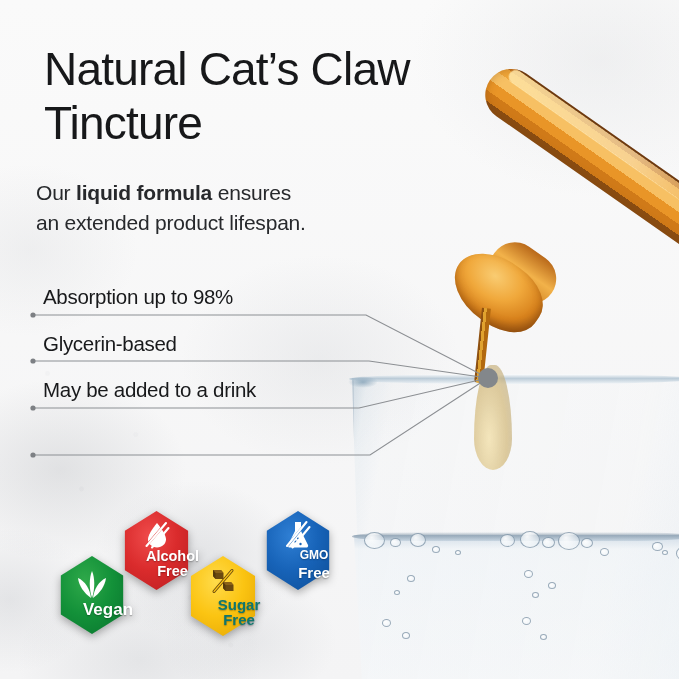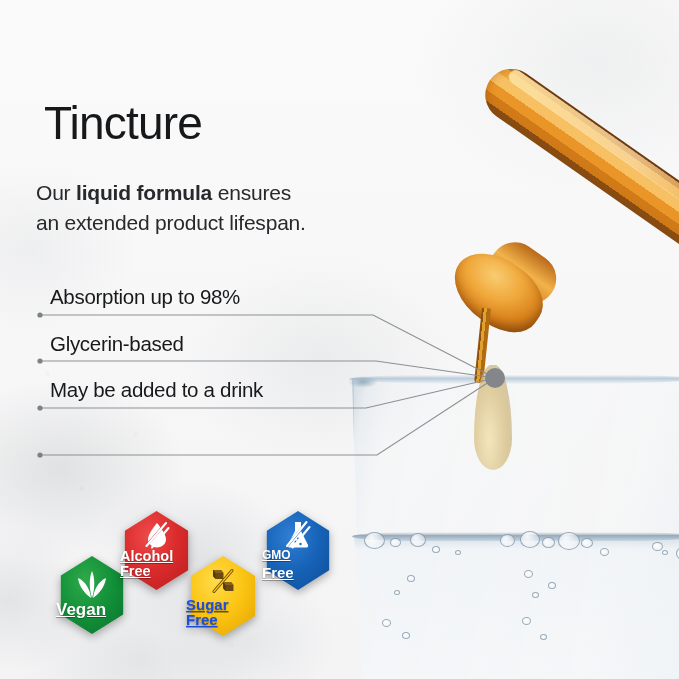--- a/index.html
+++ b/index.html
@@ -123,50 +123,49 @@
     font-size:46px; line-height:54px; font-weight:400;
     letter-spacing:-.8px; color:#17181a;
   }
   .subtitle {
     position:absolute; left:36px; top:178px; width:400px;
     font-size:21px; line-height:30px; color:#27292c; letter-spacing:-.2px;
   }
   .subtitle b { font-weight:700; }
 
   
-  .features { position:absolute; left:10px; top:0; width:609px; height:679px; }
+  .features { position:absolute; left:3px; top:0; width:609px; height:679px; }
   .feat { position:absolute; left:40px; font-size:20.5px; color:#18191b; letter-spacing:-.3px; white-space:nowrap; }
   .f0 { top:285px; } .f1 { top:332px; } .f2 { top:378px; } .f3 { top:425px; }
   .leaders { position:absolute; inset:0; pointer-events:none; }
 
   
   .badges { position:absolute; left:0; top:0; width:360px; height:679px; }
   .badge { position:absolute; }
   .hex {
     position:absolute; inset:0;
     clip-path:polygon(50% 0%, 93.3% 25%, 93.3% 75%, 50% 100%, 6.7% 75%, 6.7% 25%);
   }
   .hex-shadow { filter:drop-shadow(0 3px 4px rgba(0,0,0,.32)); }
   .badge-label {
-    position:absolute; left:0; width:100%; 
+    position:absolute; left:16px; width:100%; text-align:center;
     color:#fff; font-weight:700; line-height:1.04;
     text-shadow:0 1px 1.5px rgba(0,0,0,.30);
-    text-decoration:underline;
   }
   .badge-ico { position:absolute; left:0; width:100%; text-align:center; }
 
   .b-vegan { left:56px; top:556px; width:72px; height:78px; }
   .b-vegan .hex { background:radial-gradient(ellipse at 40% 32%, #2fa94a 0%, #139139 45%, #07702c 100%); }
   .b-alcohol { left:120px; top:511px; width:73px; height:79px; }
   .b-alcohol .hex { background:radial-gradient(ellipse at 40% 32%, #ef4b4b 0%, #da2b2c 45%, #b51c1f 100%); }
   .b-sugar { left:186px; top:556px; width:74px; height:80px; }
   .b-sugar .hex { background:radial-gradient(ellipse at 40% 32%, #ffdb4a 0%, #fbc412 45%, #e09f00 100%); }
   .b-gmo { left:262px; top:511px; width:72px; height:79px; }
   .b-gmo .hex { background:radial-gradient(ellipse at 40% 32%, #2f7fd4 0%, #1763b8 45%, #0c4b93 100%); }
-  .b-sugar .badge-label { color:#1d4ed8; }
+  .b-sugar .badge-label { color:#0f766e; }
 </style>
 </head>
 <body>
 
 <div id="stage">
 
   <div class="texture"></div>
   <div class="grain"></div>
 
   <div class="glass">
@@ -204,21 +203,21 @@
   <div class="dropper">
     <div class="pip-tube"></div>
     <div class="pip-high"></div>
     <div class="pip-neck"></div>
     <div class="pip-bulb"></div>
     <div class="pip-tip"></div>
     <div class="pip-drop"></div>
   </div>
 
   <h1 class="title">
-    <br>
+    <span>Natural Cat’s Claw</span><br>
     <span>Tincture</span>
   </h1>
 
   <p class="subtitle">
     <span>Our </span><b>liquid formula</b><span> ensures</span><br>
     <span>an extended product lifespan.</span>
   </p>
 
   <div class="features">
     <div class="feat f0">Absorption up to 98%</div>

